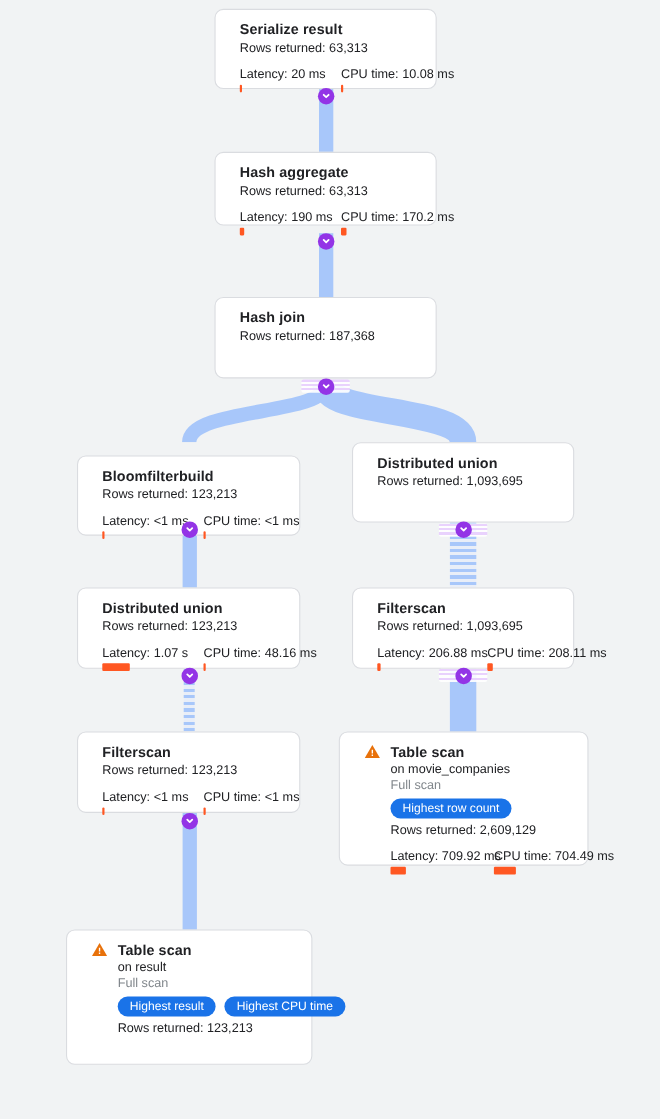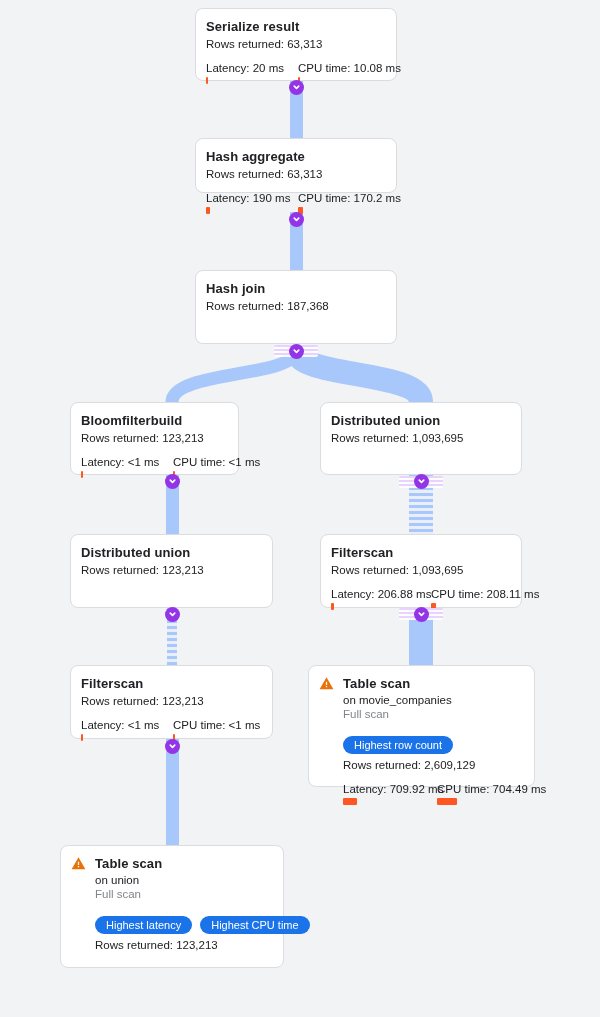--- a/index.html
+++ b/index.html
@@ -20,35 +20,35 @@
     background: repeating-linear-gradient(to bottom,
       #e9d2fd 0 2px, rgba(255,255,255,0.9) 2px 4px);
     border-radius:2px;
   }
   .chevron { position:absolute; width:15px; height:15px; border-radius:50%;
     background:#9334e6; z-index:5; display:flex; align-items:center; justify-content:center;
     cursor:pointer; }
 
   
   .card { position:absolute; background:#ffffff; border:1px solid #dadce0;
-    border-radius:8px; z-index:3; padding:9px 10px; color:#202124; }
+    border-radius:8px; z-index:3; padding:9px 22px; color:#202124; }
   .card-title { font-size:13px; font-weight:700; line-height:17px; letter-spacing:.1px; }
   .card-rows { font-size:11.5px; margin-top:3px; }
   .metrics { display:grid; grid-template-columns:88px 1fr; column-gap:4px; margin-top:12px; }
   .metric-label { font-size:11.5px; white-space:nowrap; }
   .bar { height:7px; background:#ff5722; margin-top:3px; border-radius:1px; }
 
   
   .ts-header { display:flex; align-items:flex-start; gap:9px; }
   .warning-icon { width:15px; height:15px; flex:0 0 auto; margin-top:1px; }
   .ts-body { margin-left:24px; }
   .ts-on { font-size:11.5px; margin-top:2px; }
   .ts-on .tbl { font-weight:400; }
   .ts-fullscan { font-size:11.5px; color:#80868b; margin-top:2px; }
-  .pill-row { display:flex; gap:8px; margin:16px 0 5px;text-align:center; }
+  .pill-row { display:flex; gap:8px; margin:6px 0 5px;text-align:center; }
   .pill { background:#1a73e8; color:#fff; font-size:11px; font-weight:500;
     line-height:16px; padding:1px 11px; border-radius:10px; white-space:nowrap; }
   .ts-body .metrics { grid-template-columns:90px 1fr; }
 </style>
 </head>
 <body>
 
 <div class="canvas">
 
   <div class="ribbon" style="left:290px; top:81px; width:13px; height:57px;"></div>
@@ -77,41 +77,41 @@
           <div class="metric-label"><span>Latency:</span> <span>20 ms</span></div>
         <div class="bar" style="width: 2px;"></div>
         </div>
       <div>
           <div class="metric-label"><span>CPU time:</span> <span>10.08 ms</span></div>
         <div class="bar" style="width: 2px;"></div>
         </div>
     </div>
   </div>
 
-  <div class="card" style="left:195px; top:138px; width:202px; height:55px;">
+  <div class="card" style="left:195px; top:138px; width:202px; height:67px;">
     <div class="card-title">Hash aggregate</div>
     <div class="card-rows"><span>Rows returned:</span> <span>63,313</span></div>
     <div class="metrics">
       <div>
           <div class="metric-label"><span>Latency:</span> <span>190 ms</span></div>
         <div class="bar" style="width: 4px;"></div>
         </div>
       <div>
           <div class="metric-label"><span>CPU time:</span> <span>170.2 ms</span></div>
         <div class="bar" style="width: 5px;"></div>
         </div>
     </div>
   </div>
 
   <div class="card" style="left:195px; top:270px; width:202px; height:74px;">
     <div class="card-title">Hash join</div>
     <div class="card-rows"><span>Rows returned:</span> <span>187,368</span></div>
   </div>
 
-  <div class="card" style="left:70px; top:402px; width:169px; height:73px;">
+  <div class="card" style="left:70px; top:414px; width:203px; height:73px;">
     <div class="card-title">Bloomfilterbuild</div>
     <div class="card-rows"><span>Rows returned:</span> <span>123,213</span></div>
     <div class="metrics">
       <div>
           <div class="metric-label"><span>Latency:</span> <span>&lt;1 ms</span></div>
         <div class="bar" style="width: 2px;"></div>
         </div>
       <div>
           <div class="metric-label"><span>CPU time:</span> <span>&lt;1 ms</span></div>
         <div class="bar" style="width: 2px;"></div>
@@ -120,20 +120,30 @@
   </div>
 
   <div class="card" style="left:320px; top:402px; width:202px; height:73px;">
     <div class="card-title">Distributed union</div>
     <div class="card-rows"><span>Rows returned:</span> <span>1,093,695</span></div>
   </div>
 
   <div class="card" style="left:70px; top:534px; width:203px; height:74px;">
     <div class="card-title">Distributed union</div>
     <div class="card-rows"><span>Rows returned:</span> <span>123,213</span></div>
+    <div class="metrics">
+      <div>
+          <div class="metric-label"><span>Latency:</span> <span>1.07 s</span></div>
+        <div class="bar" style="width: 25px;"></div>
+        </div>
+      <div>
+          <div class="metric-label"><span>CPU time:</span> <span>48.16 ms</span></div>
+        <div class="bar" style="width: 2px;"></div>
+        </div>
+    </div>
   </div>
 
   <div class="card" style="left:320px; top:534px; width:202px; height:74px;">
     <div class="card-title">Filterscan</div>
     <div class="card-rows"><span>Rows returned:</span> <span>1,093,695</span></div>
     <div class="metrics" style="grid-template-columns:96px 1fr;">
       <div>
           <div class="metric-label"><span>Latency:</span> <span>206.88 ms</span></div>
         <div class="bar" style="width: 3px;"></div>
         </div>
@@ -189,24 +199,24 @@
 
   <div class="card" style="left:60px; top:845px; width:224px; height:123px;">
     <div class="ts-header">
       <svg class="warning-icon" viewBox="0 0 24 24">
         <path d="M1 21h22L12 2 1 21z" fill="#e8710a"></path>
         <path d="M13 18h-2v-2h2v2zm0-3.5h-2V9h2v5.5z" fill="#ffffff"></path>
       </svg>
       <div class="card-title">Table scan</div>
     </div>
     <div class="ts-body">
-      <div class="ts-on"><span>on</span> <span class="tbl">union</span></div>
+      <div class="ts-on"><span>on</span> <span class="tbl">result</span></div>
       <div class="ts-fullscan">Full scan</div>
       <div class="pill-row">
-        <span class="pill">Highest latency</span>
+        <span class="pill">Highest result</span>
         <span class="pill">Highest CPU time</span>
       </div>
       <div class="card-rows"><span>Rows returned:</span> <span>123,213</span></div>
     </div>
   </div>
 
   <div class="chevron" style="left:289px; top:80px;">
       <svg width="9" height="9" viewBox="0 0 10 10">
         <path d="M2.5 3.5 L5 6 L7.5 3.5" fill="none" stroke="#fff" stroke-width="1.8" stroke-linecap="round" stroke-linejoin="round"></path>
       </svg>

